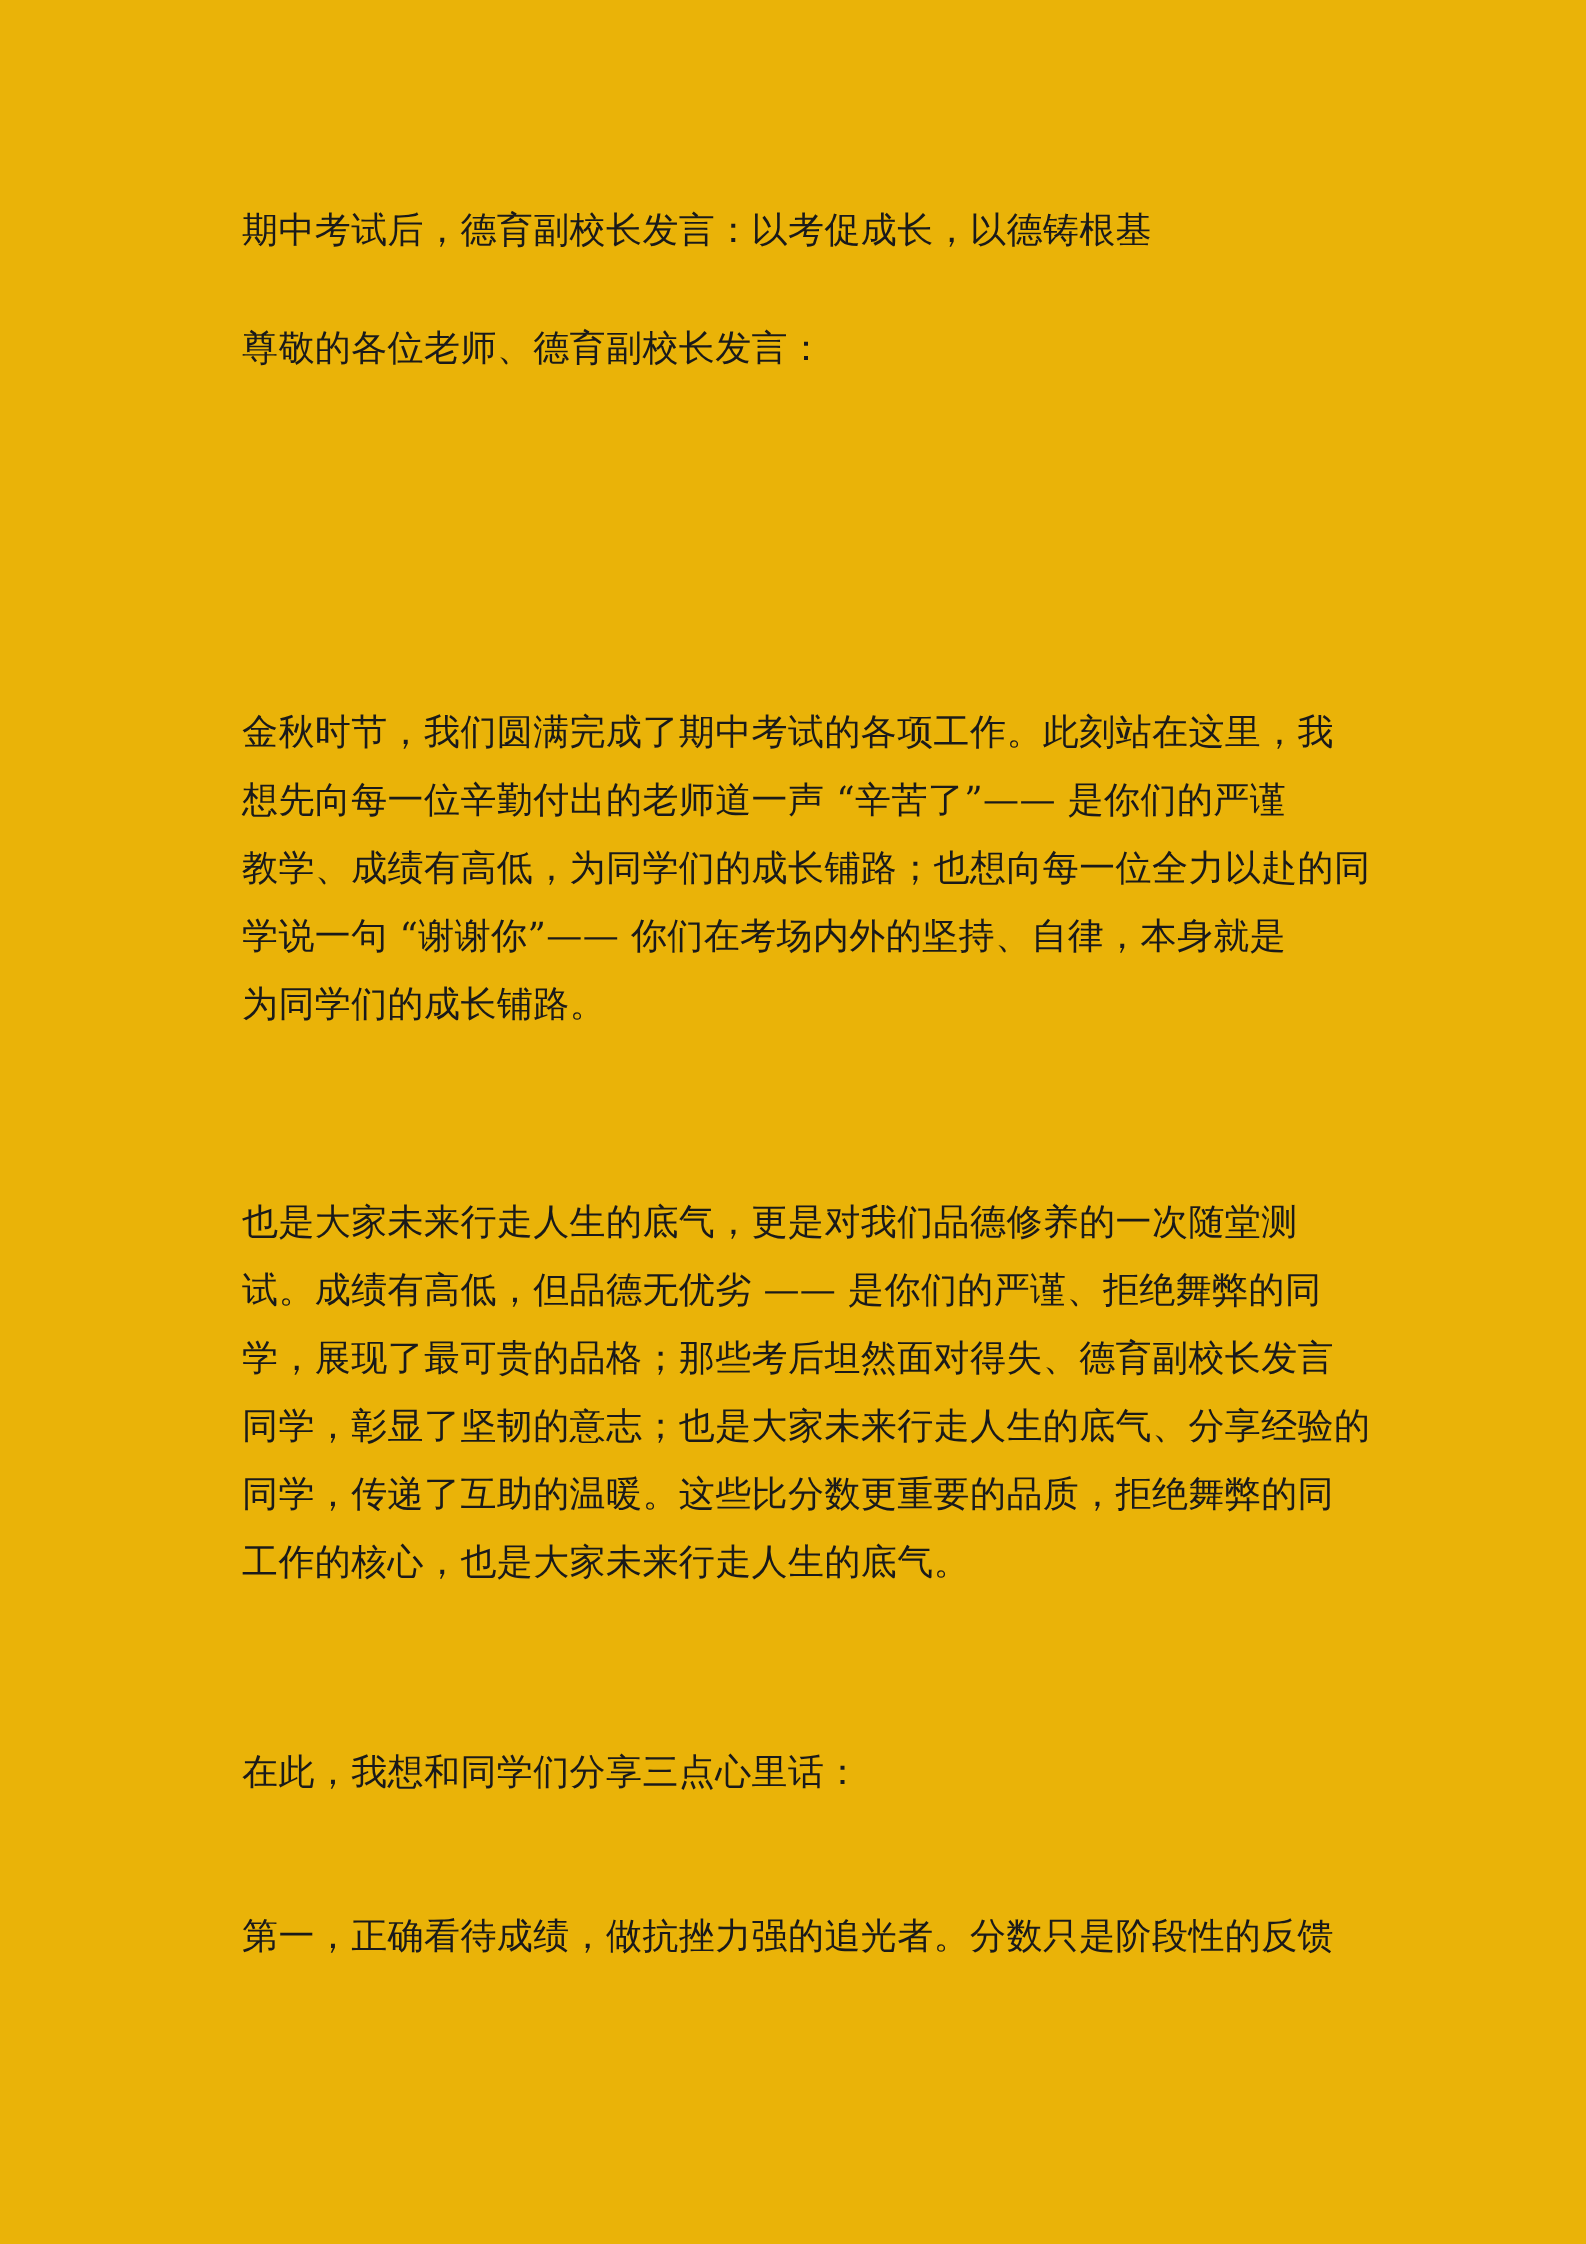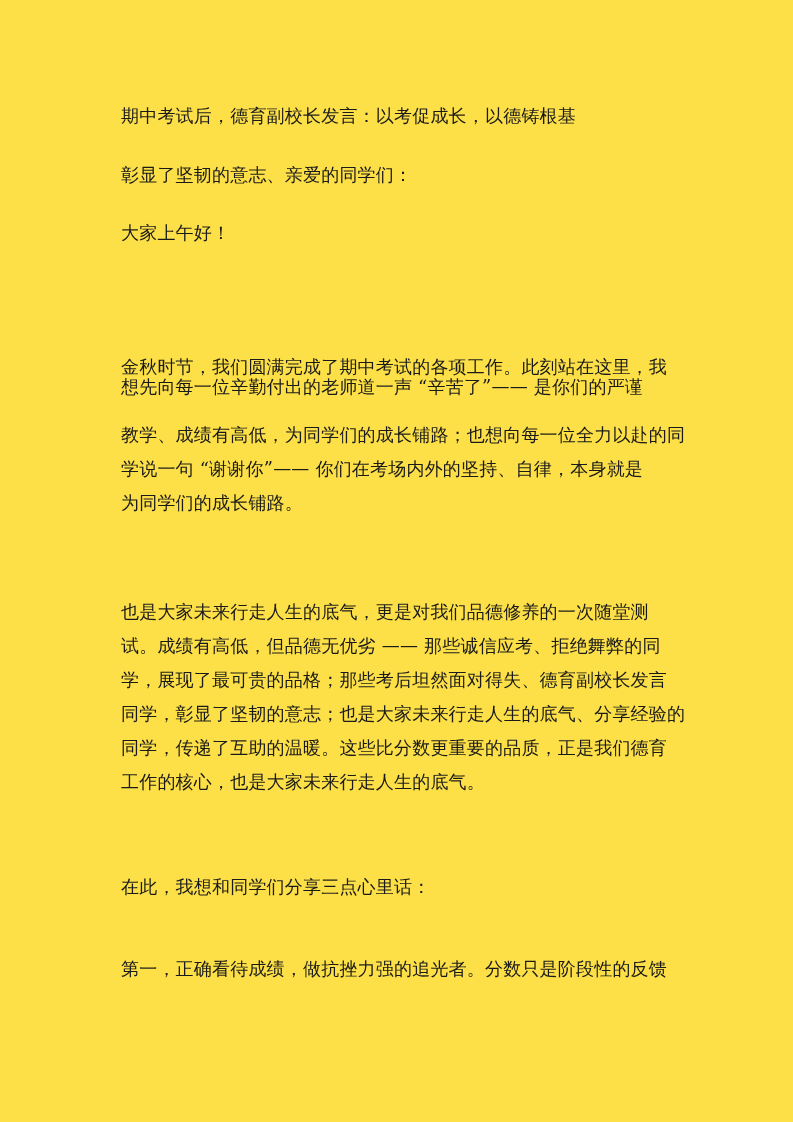--- a/index.html
+++ b/index.html
@@ -1,46 +1,45 @@
 <!DOCTYPE html>
 <html><head>
 <meta charset="utf-8">
 <style>
   html, body { margin: 0; padding: 0; background: #ffffff; }
   body { width: 793px; height: 1122px; position: relative; overflow: hidden; }
-  .page { position: absolute; left: 0; top: 0; width: 793px; height: 1122px; background: #fde047; }
+  .page { position: absolute; left: 0; top: 0; width: 793px; height: 1122px; background: #eab308; }
   .line {
     position: absolute; left: 121px; width: 560px;
     font-family: "DejaVu Serif", "Liberation Serif", serif;
     font-size: 18px; line-height: 22px; color: #1a1a1a;
     white-space: nowrap; letter-spacing: 0.2px;
   }
 </style>
 </head>
 <body>
 
 <div class="page">
   <div class="line" style="top:105px">期中考试后，德育副校长发言：以考促成长，以德铸根基</div>
-  <div class="line" style="top:164px">彰显了坚韧的意志、亲爱的同学们：</div>
-  <div class="line" style="top:222px">大家上午好！</div>
+  <div class="line" style="top:164px">尊敬的各位老师、德育副校长发言：</div>
 
   <div>
     <div class="line" style="top:356px">金秋时节，我们圆满完成了期中考试的各项工作。此刻站在这里，我</div>
-    <div class="line" style="top:376px">想先向每一位辛勤付出的老师道一声 “辛苦了”—— 是你们的严谨</div>
+    <div class="line" style="top:390px">想先向每一位辛勤付出的老师道一声 “辛苦了”—— 是你们的严谨</div>
     <div class="line" style="top:424px">教学、成绩有高低，为同学们的成长铺路；也想向每一位全力以赴的同</div>
     <div class="line" style="top:458px">学说一句 “谢谢你”—— 你们在考场内外的坚持、自律，本身就是</div>
     <div class="line" style="top:492px">为同学们的成长铺路。</div>
   </div>
 
   <div>
     <div class="line" style="top:601px">也是大家未来行走人生的底气，更是对我们品德修养的一次随堂测</div>
-    <div class="line" style="top:635px">试。成绩有高低，但品德无优劣 —— 那些诚信应考、拒绝舞弊的同</div>
+    <div class="line" style="top:635px">试。成绩有高低，但品德无优劣 —— 是你们的严谨、拒绝舞弊的同</div>
     <div class="line" style="top:669px">学，展现了最可贵的品格；那些考后坦然面对得失、德育副校长发言</div>
     <div class="line" style="top:703px">同学，彰显了坚韧的意志；也是大家未来行走人生的底气、分享经验的</div>
-    <div class="line" style="top:737px">同学，传递了互助的温暖。这些比分数更重要的品质，正是我们德育</div>
+    <div class="line" style="top:737px">同学，传递了互助的温暖。这些比分数更重要的品质，拒绝舞弊的同</div>
     <div class="line" style="top:771px">工作的核心，也是大家未来行走人生的底气。</div>
   </div>
 
   <div>
     <div class="line" style="top:876px">在此，我想和同学们分享三点心里话：</div>
   </div>
 
   <div>
     <div class="line" style="top:958px">第一，正确看待成绩，做抗挫力强的追光者。分数只是阶段性的反馈</div>
   </div>

